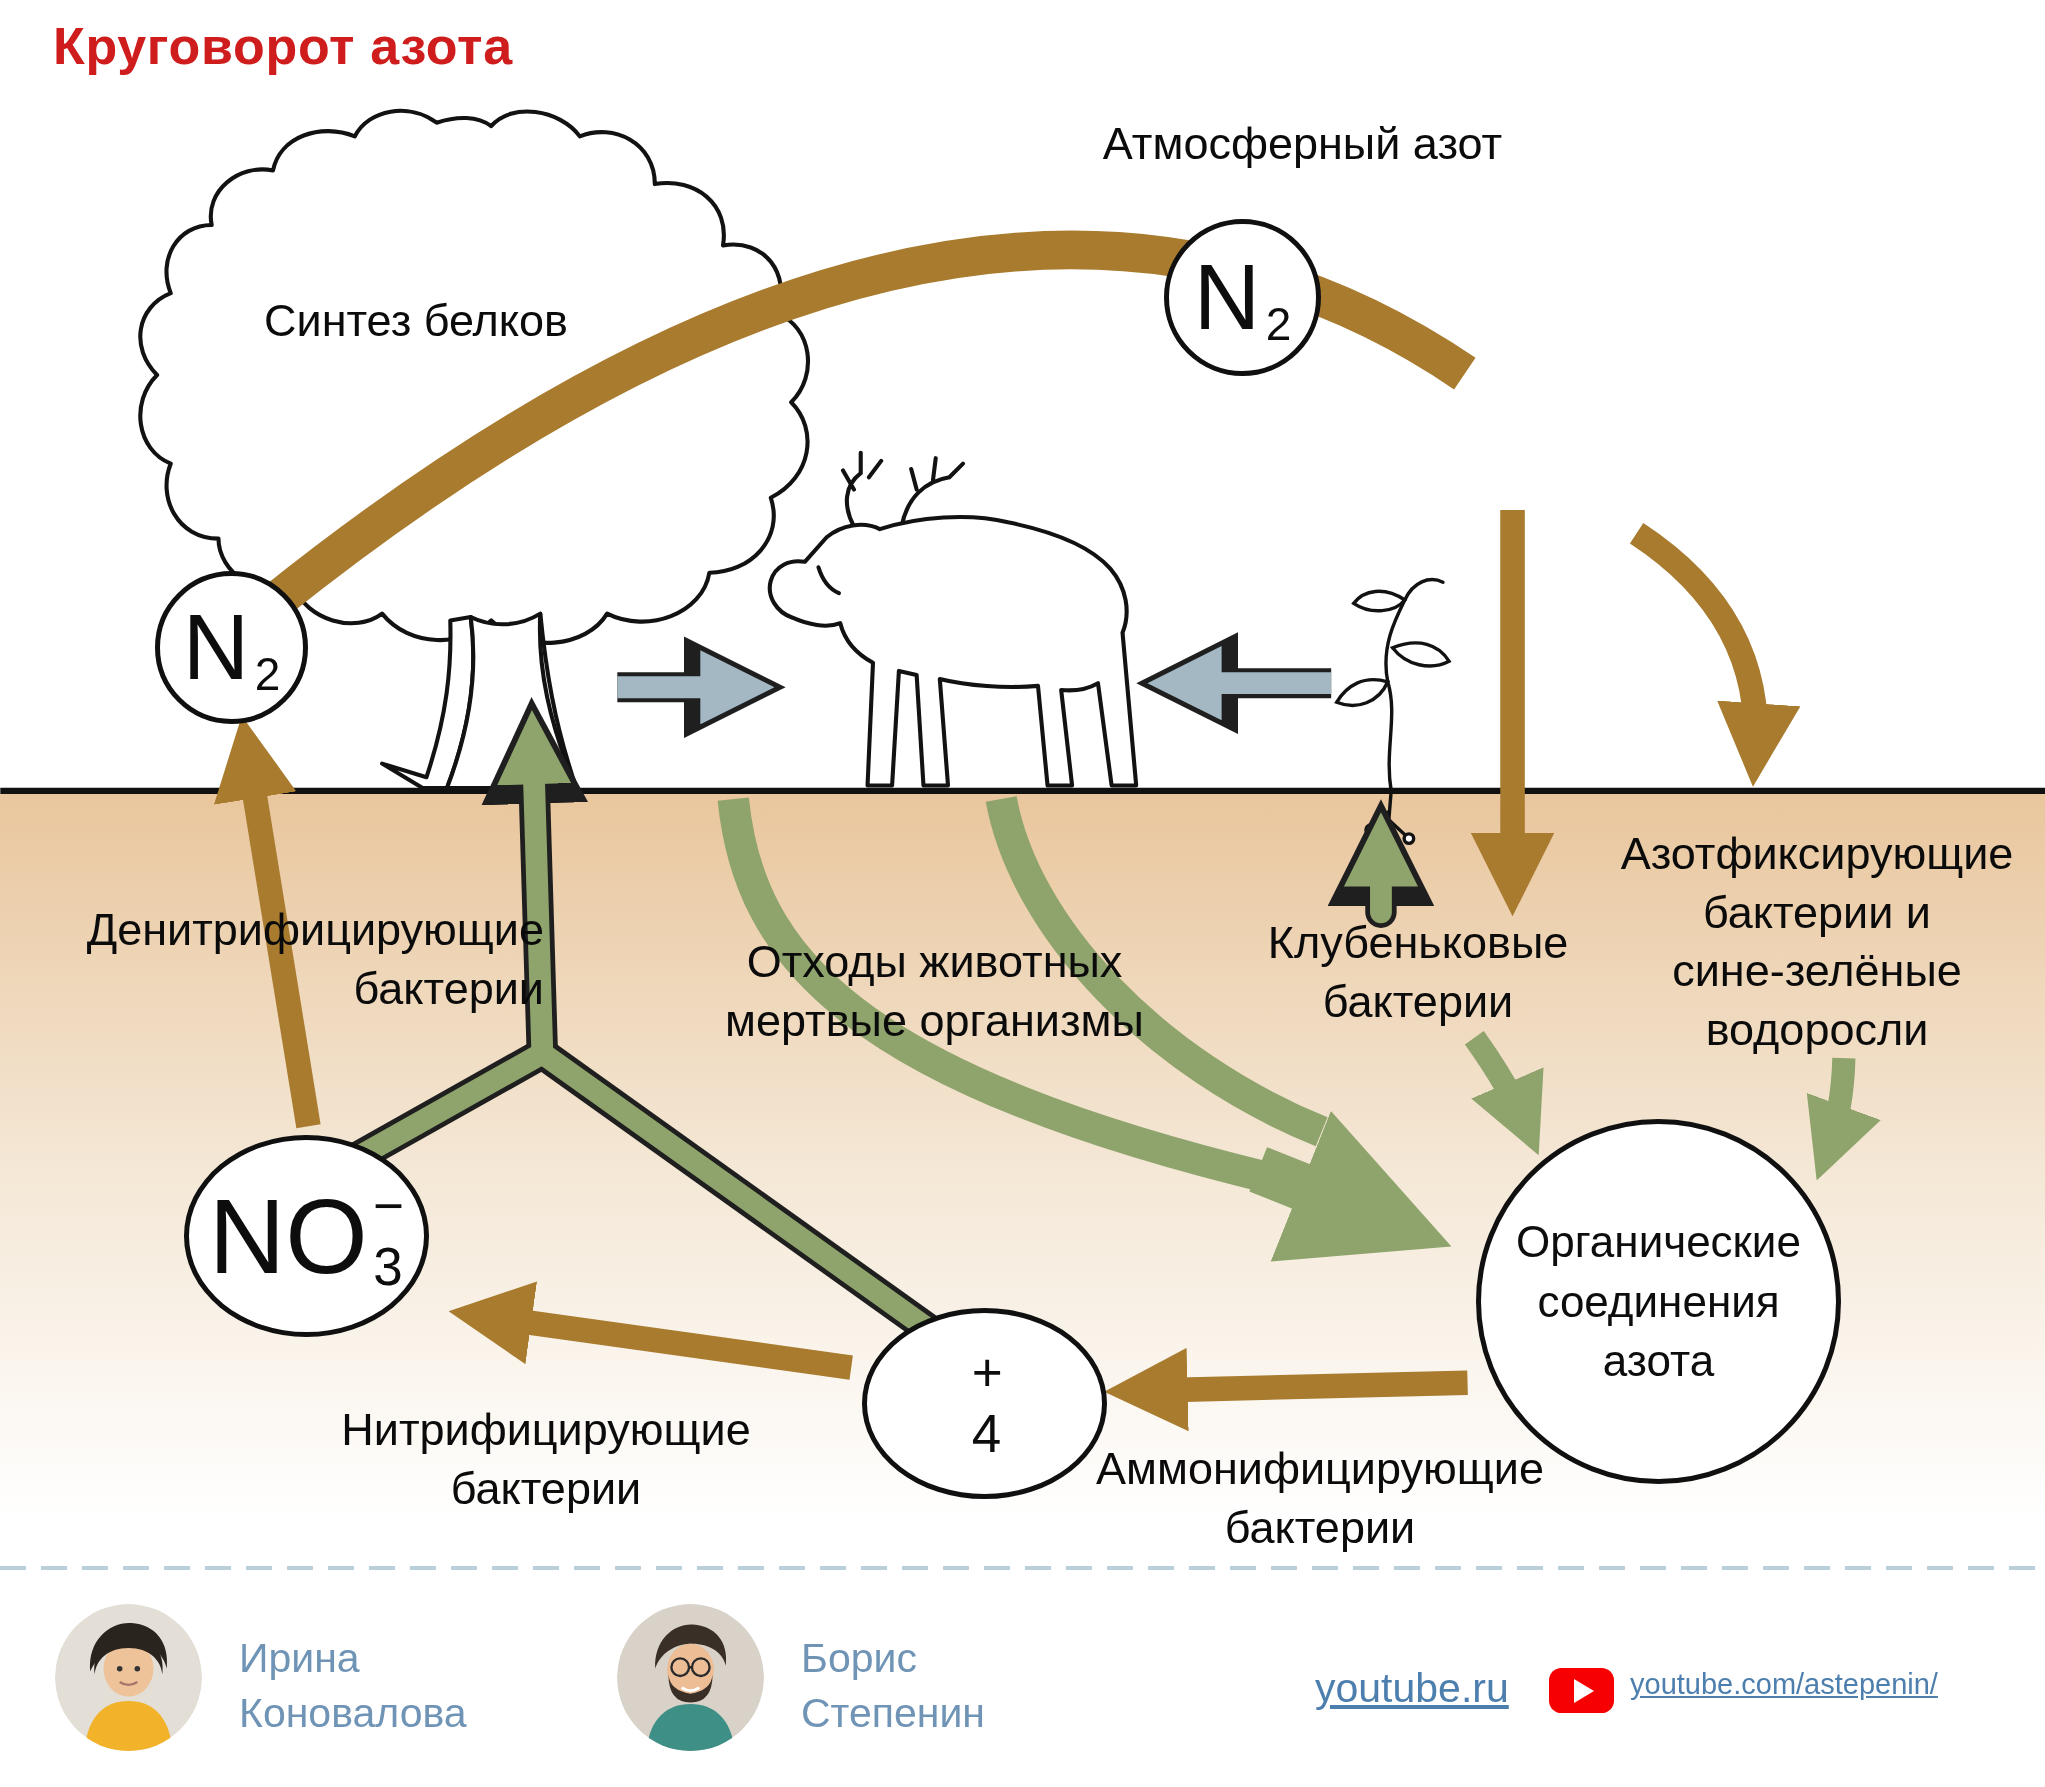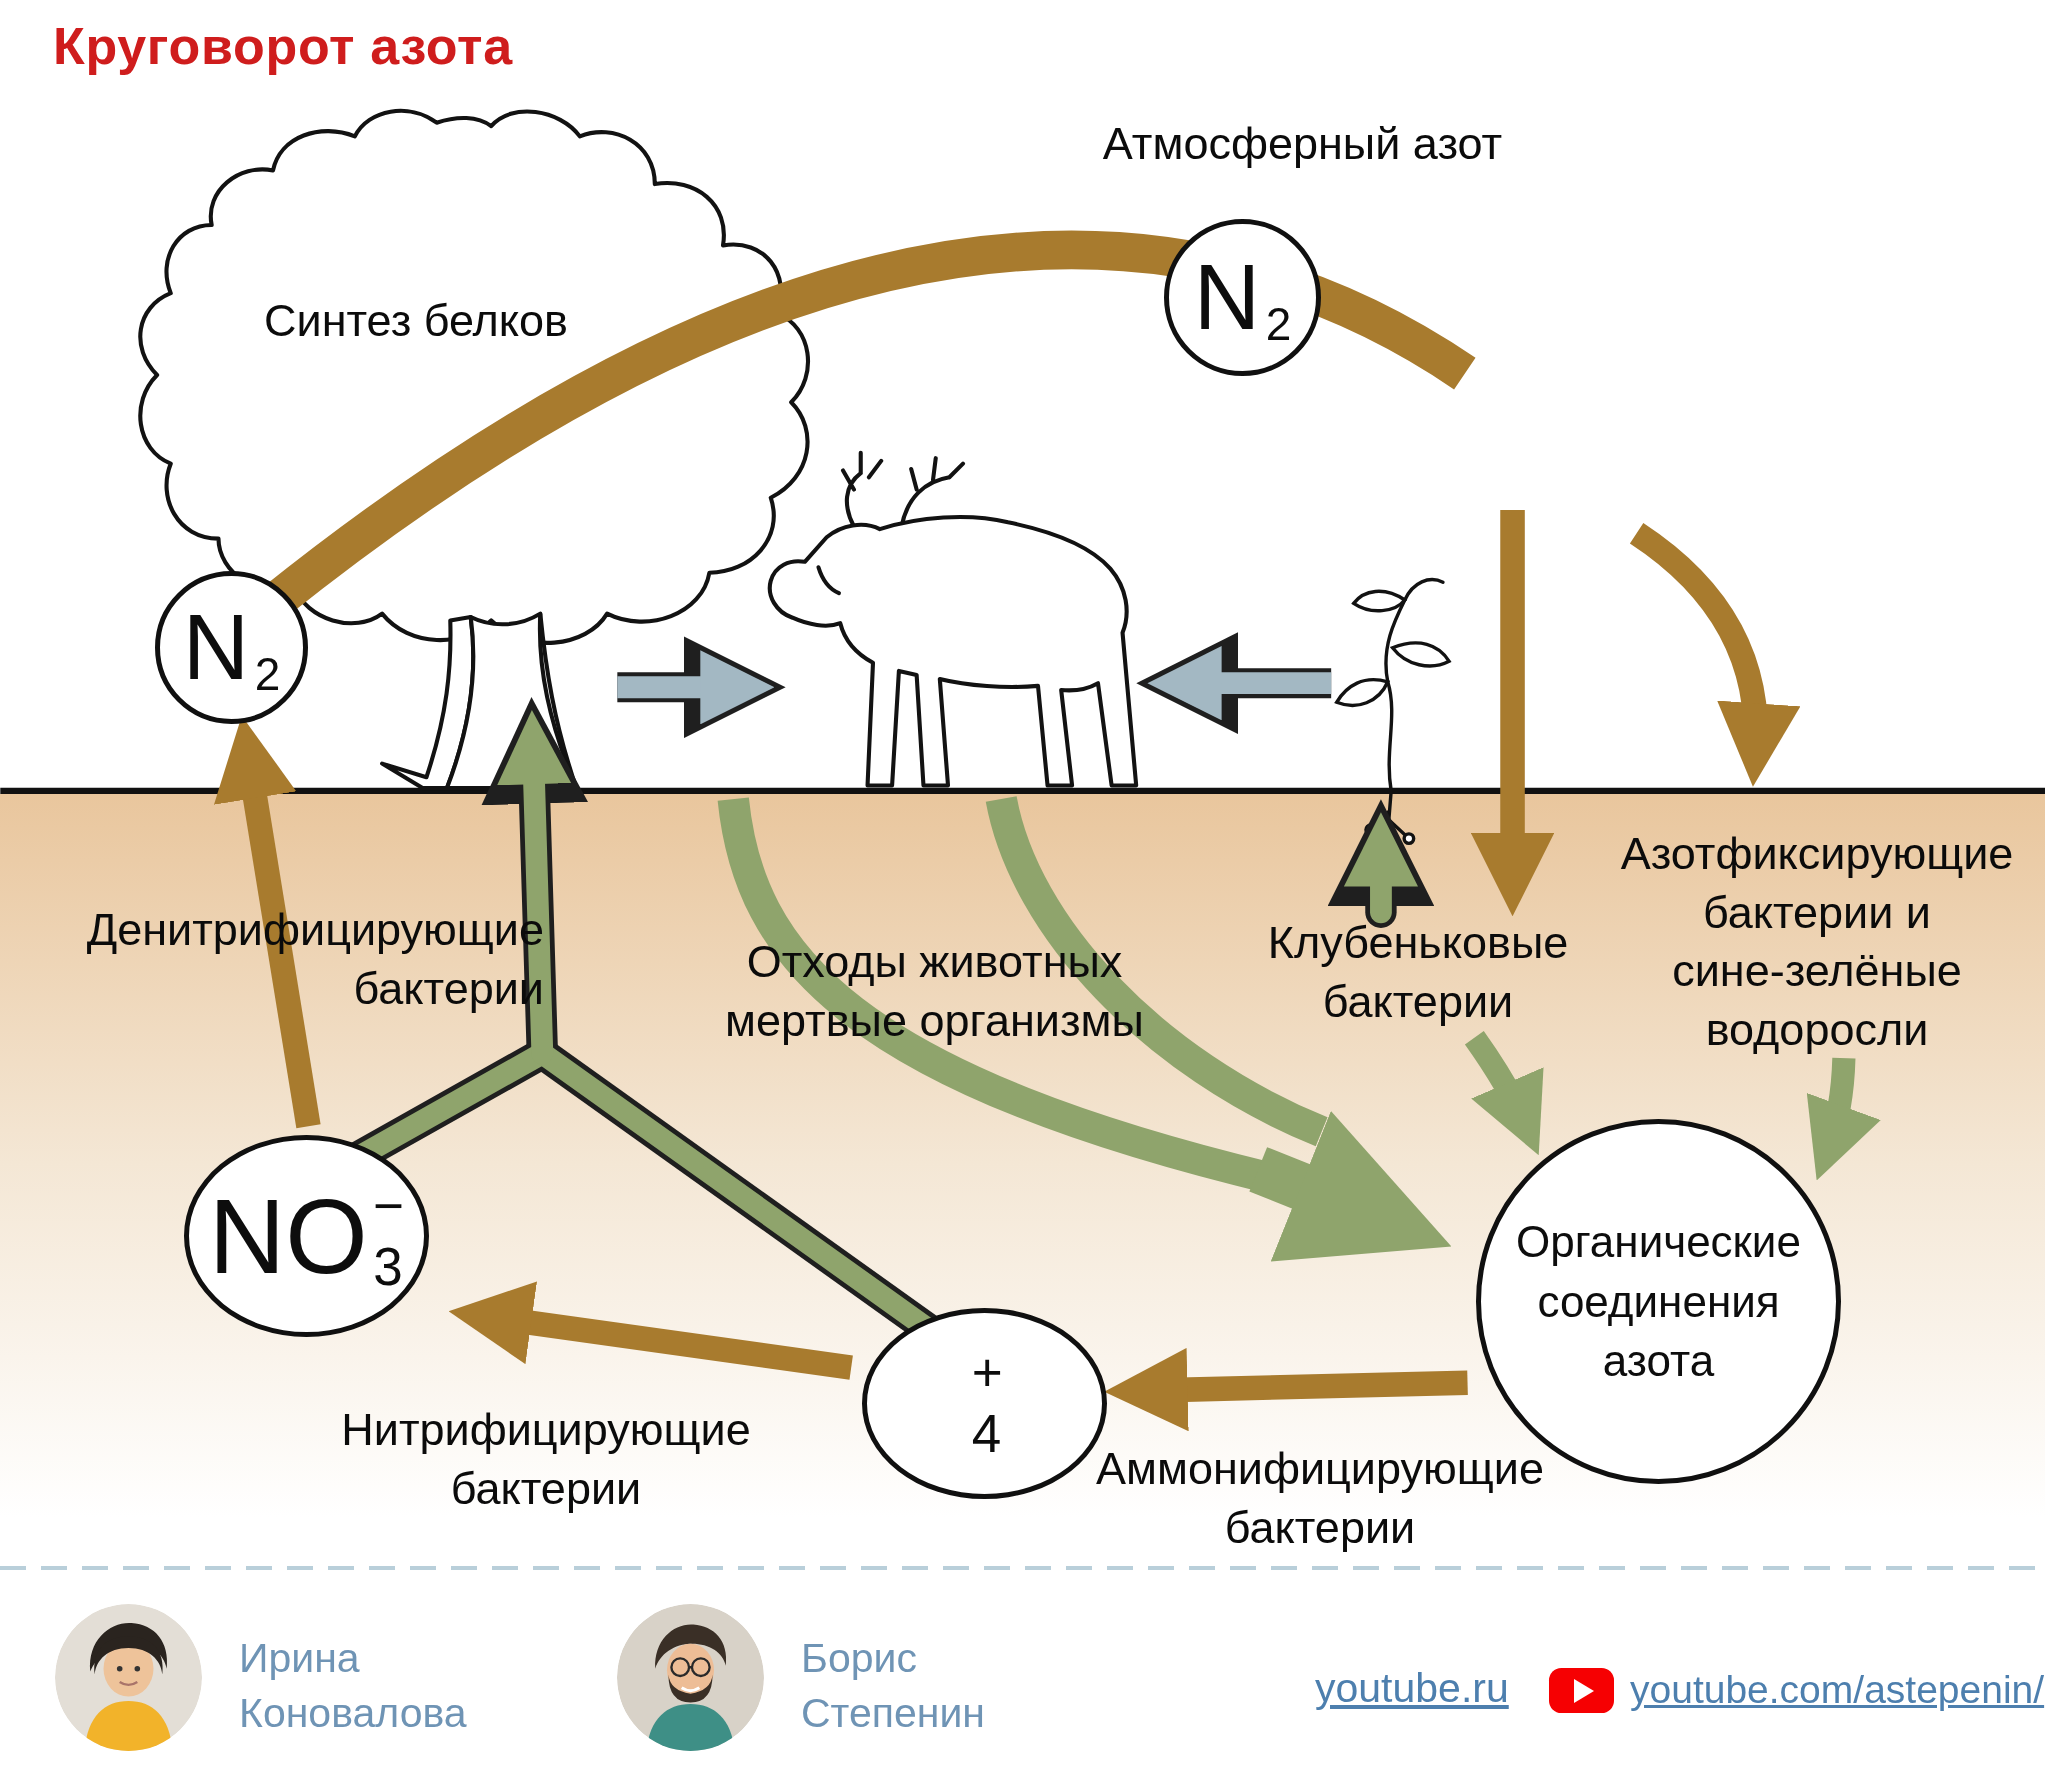--- a/index.html
+++ b/index.html
@@ -39,21 +39,21 @@
   .art { stroke:#121212; fill:#ffffff; }
 
   
   .separator { position:absolute; left:0; top:1566px; width:2046px; height:4.1px;
     background:repeating-linear-gradient(90deg, var(--separator-blue,#b9cfda) 0 26px, transparent 26px 41px); }
   .avatar { position:absolute; width:147px; height:147px; border-radius:50%; overflow:hidden; }
   .author-name { position:absolute; font-size:41px; line-height:1.35; white-space:pre-line;
     color:var(--name-blue,#6f94b5); }
   .link { position:absolute; font-size:41px; color:var(--link-blue,#4d7fae);
     text-decoration:underline; }
-  .yt-link { font-size:39px; }
+  .yt-link { font-size:29px; }
   .yt-icon { position:absolute; left:1549px; top:1668px; width:65px; height:45px;
     background:var(--youtube-red,#f60002); border-radius:12.3px;
     display:flex; align-items:center; justify-content:center; cursor:pointer; }
   .yt-icon .tri { width:0; height:0; border-left:20.5px solid #fff;
     border-top:12.3px solid transparent; border-bottom:12.3px solid transparent; margin-left:4.1px; }
 </style>
 </head>
 <body>
 
 <div class="page">

